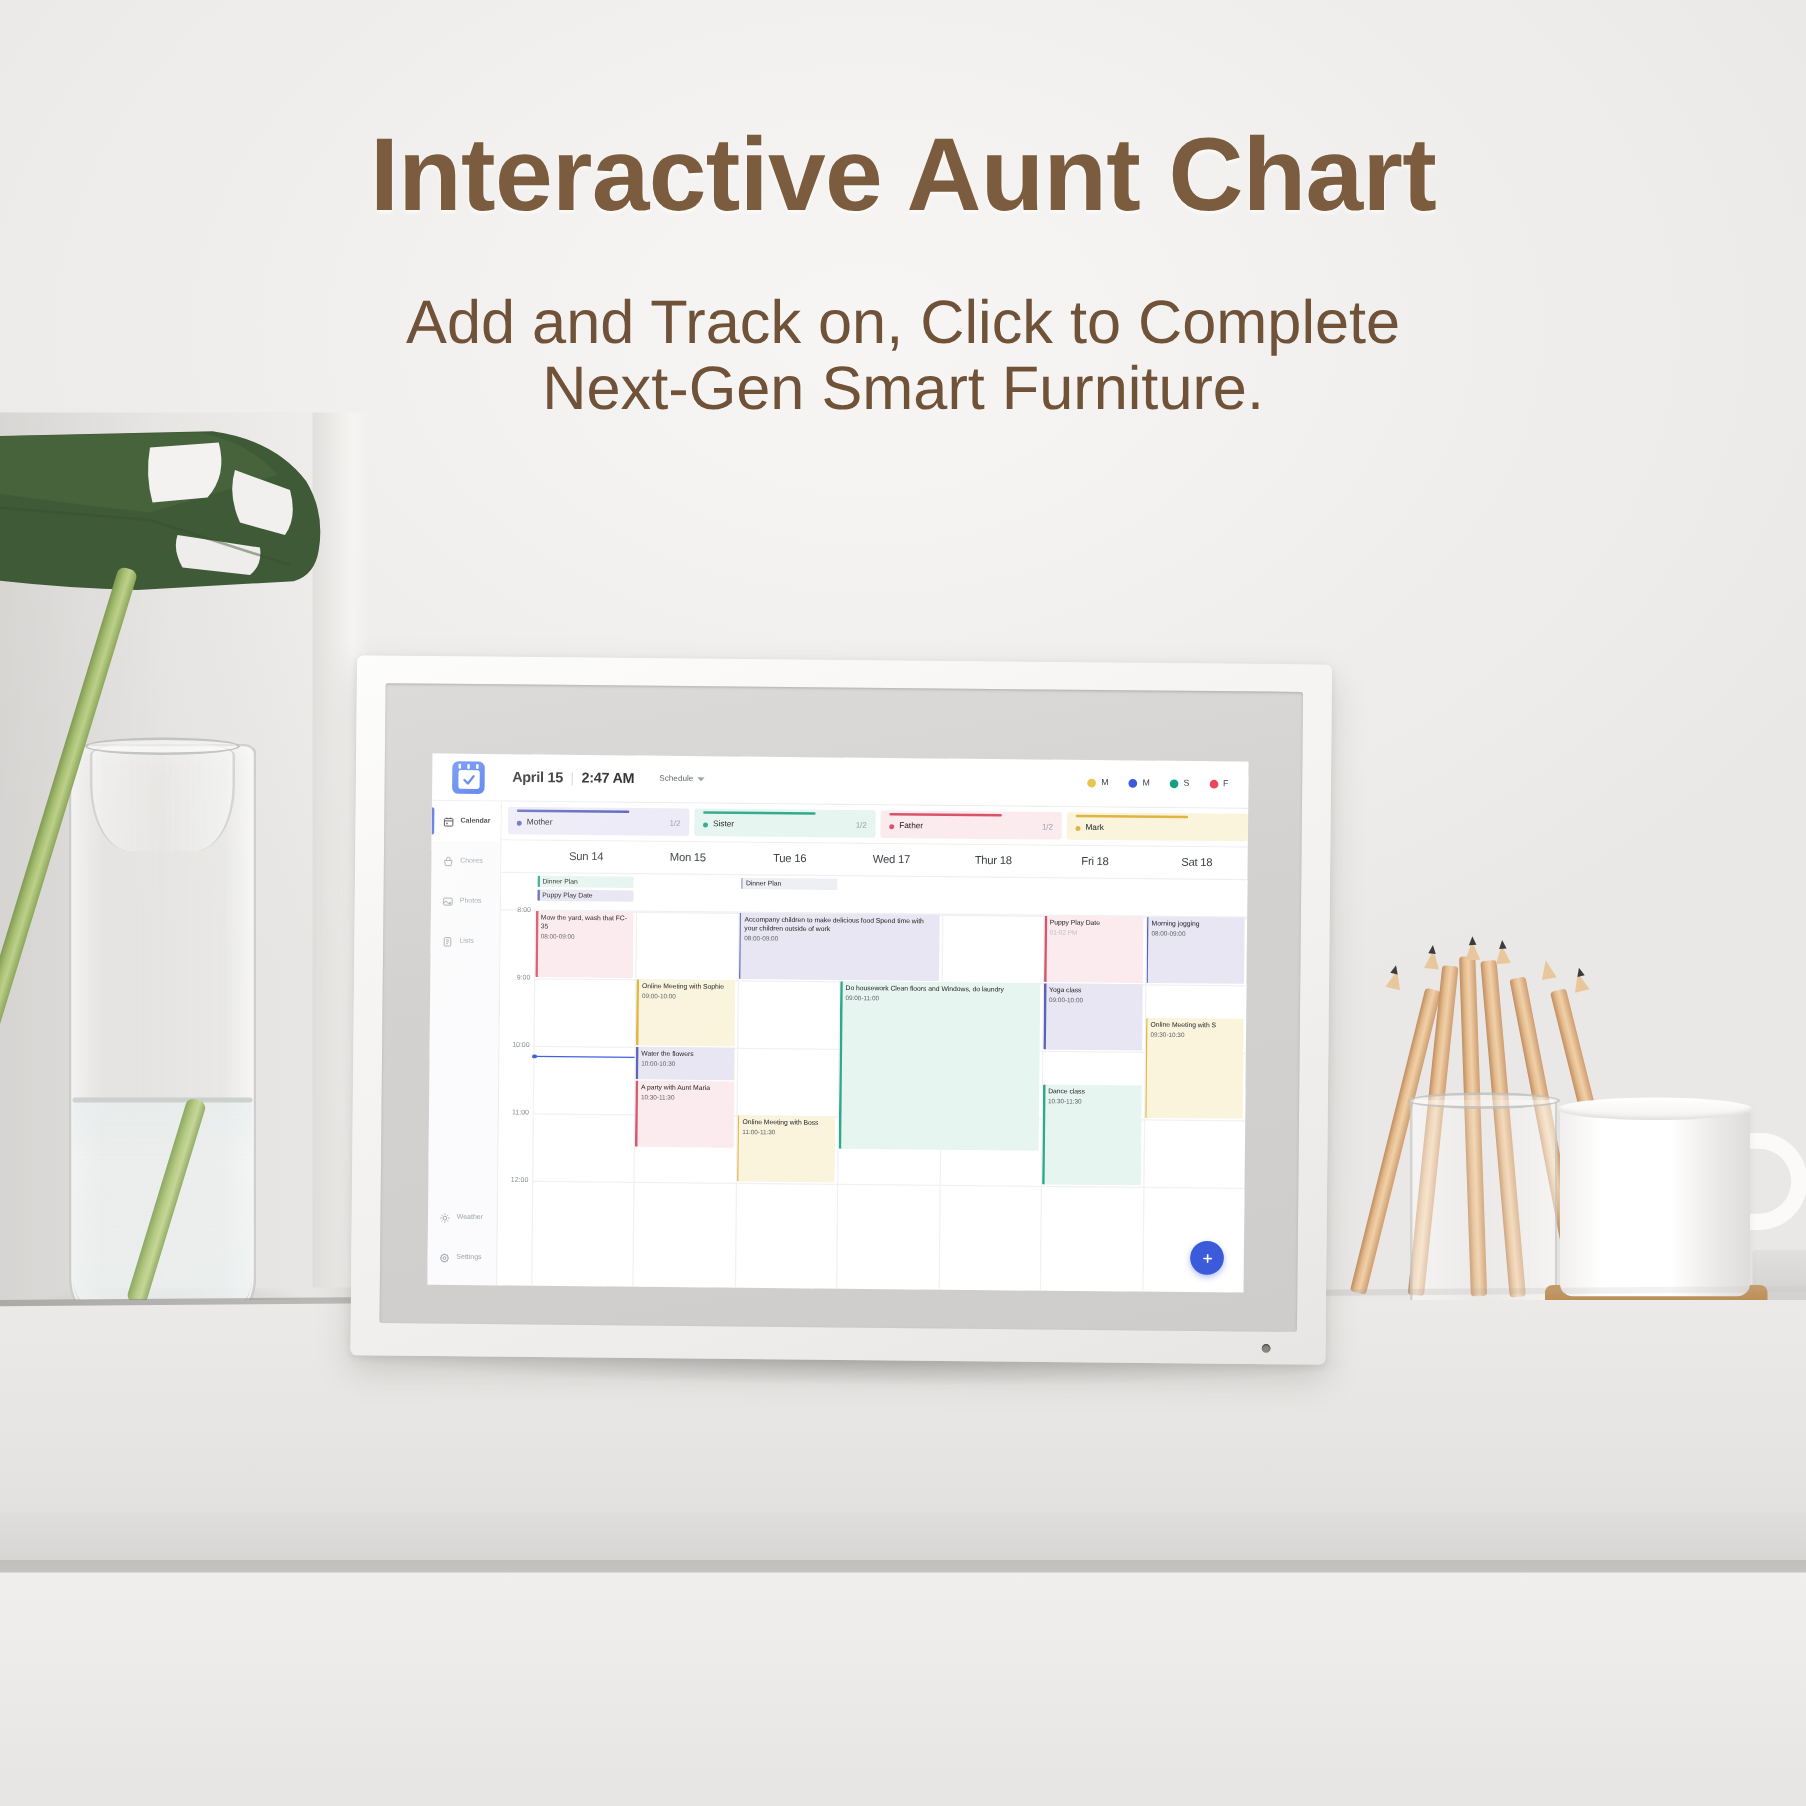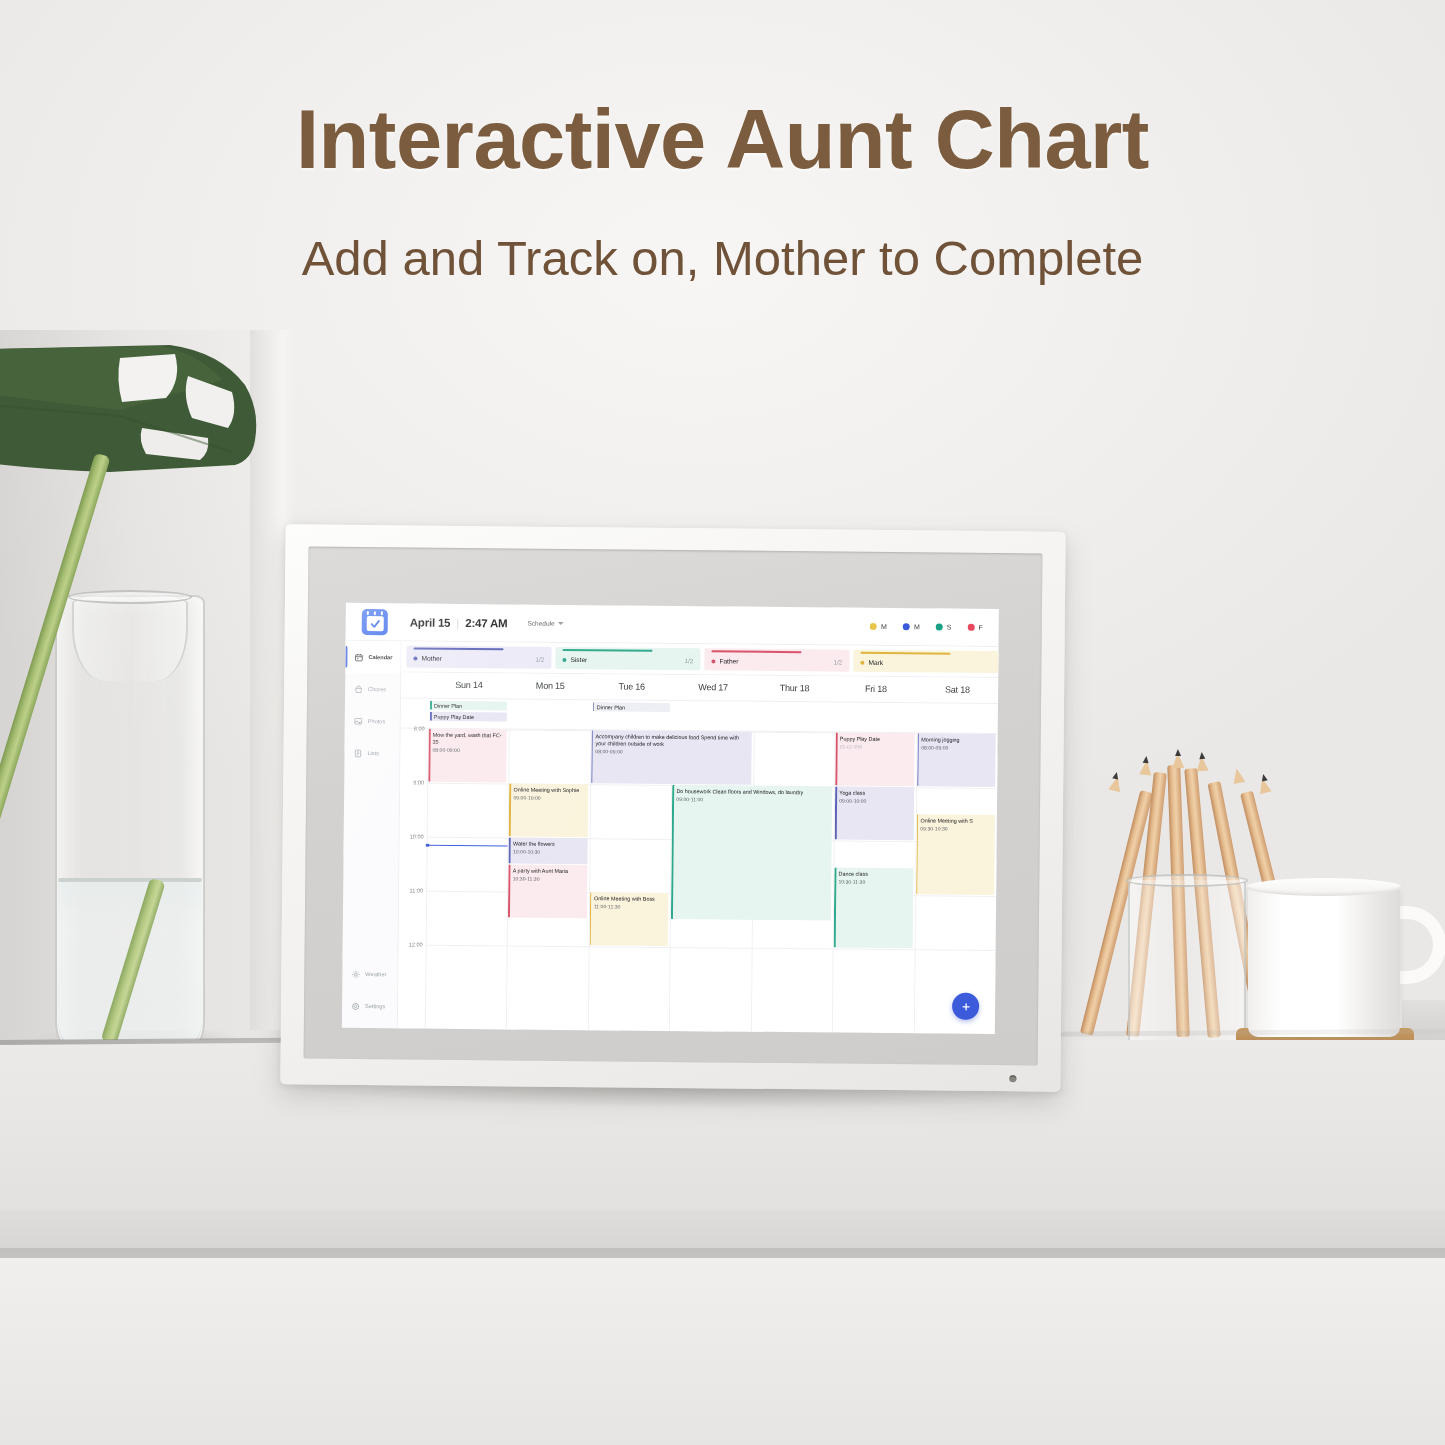--- a/index.html
+++ b/index.html
@@ -365,21 +365,22 @@
 </head>
 <body>
 
 <div class="scene">
   <div class="wall"></div>
   <div class="wall-shadow-left"></div>
   <div class="wall-corner"></div>
 
   <div class="headline">Interactive Aunt Chart</div>
   <div class="subhead">
-    <span class="l1">Add and Track on, Mother to Complete</span>
+    <span class="l1">Add and Track on, Click to Complete</span>
+    <span class="l2">Next-Gen Smart Furniture.</span>
   </div>
 
   <div class="leaf-wrap">
     <svg width="320" height="200" viewBox="0 0 320 200">
       <path d="M -20 10 L 200 5 Q 250 12 275 45 Q 290 70 285 100 Q 282 120 265 125
                L 140 132 Q 60 130 -20 118 Z" fill="#3f5a36"></path>
       <path d="M -20 10 L 190 6 Q 230 14 252 40 L 150 70 Q 60 60 -20 48 Z" fill="#46633b"></path>
       <path d="M 150 18 L 205 14 Q 212 40 196 58 L 152 62 Q 146 40 150 18 Z" fill="#f3f2f0"></path>
       <path d="M 218 36 L 262 52 Q 268 74 258 88 L 222 78 Q 212 56 218 36 Z" fill="#f1f0ee"></path>
       <path d="M 172 88 L 238 98 Q 240 112 230 120 L 176 114 Q 168 100 172 88 Z" fill="#eeedeb"></path>

